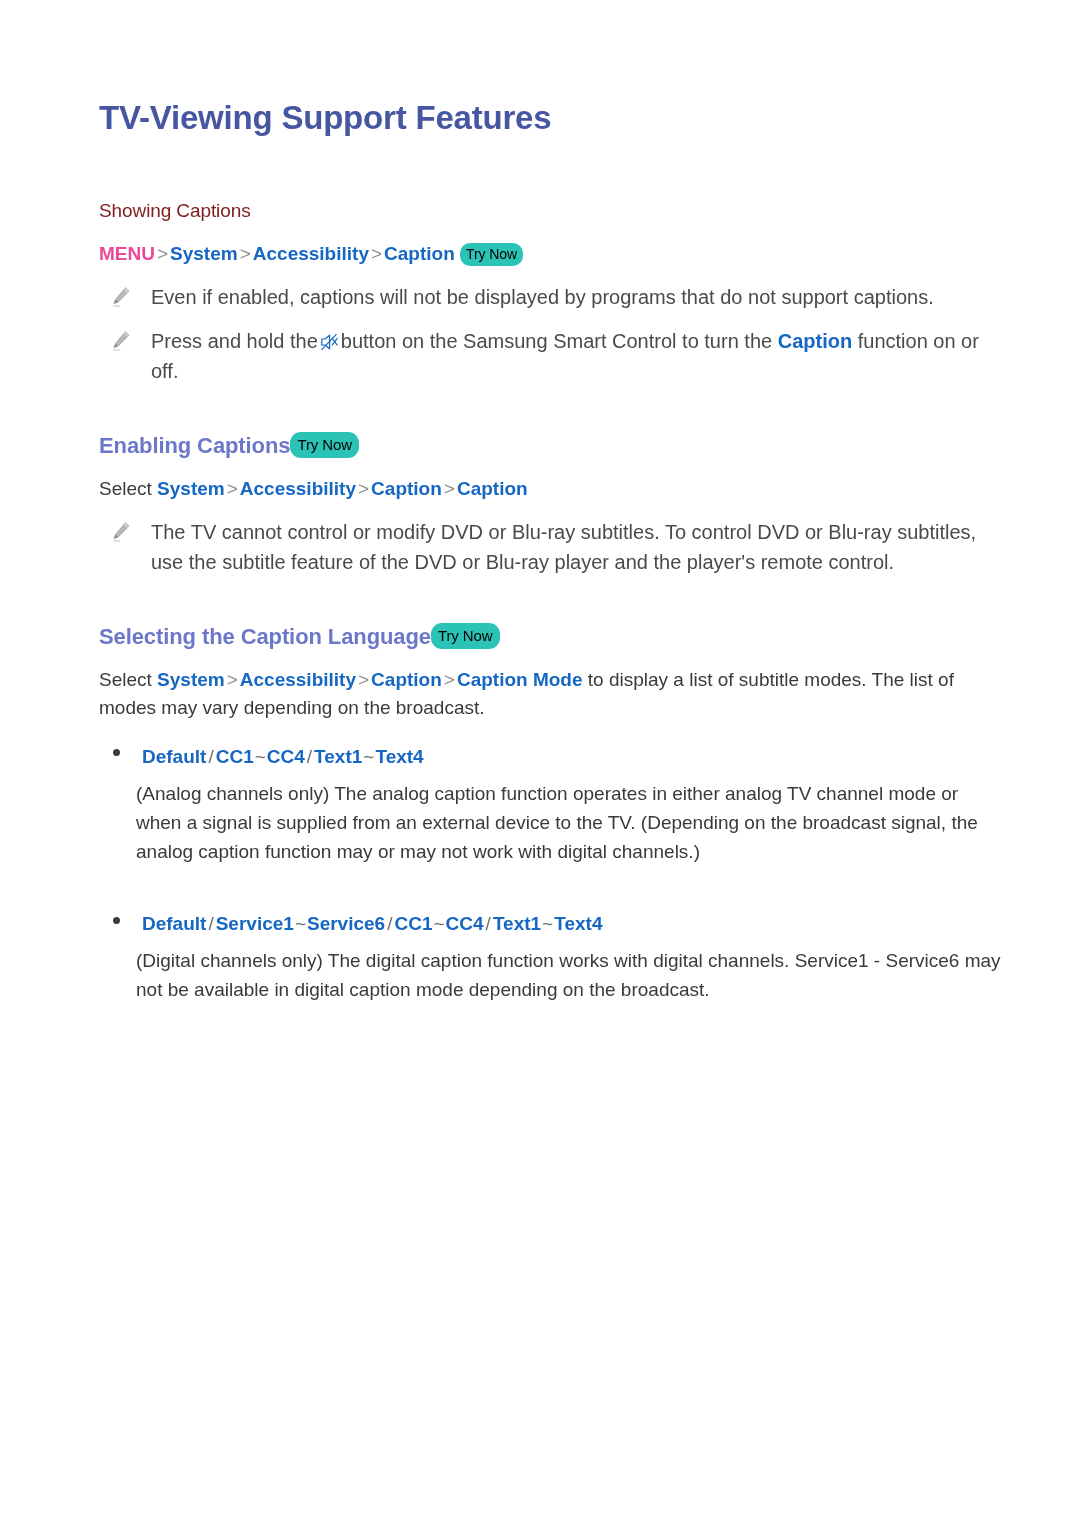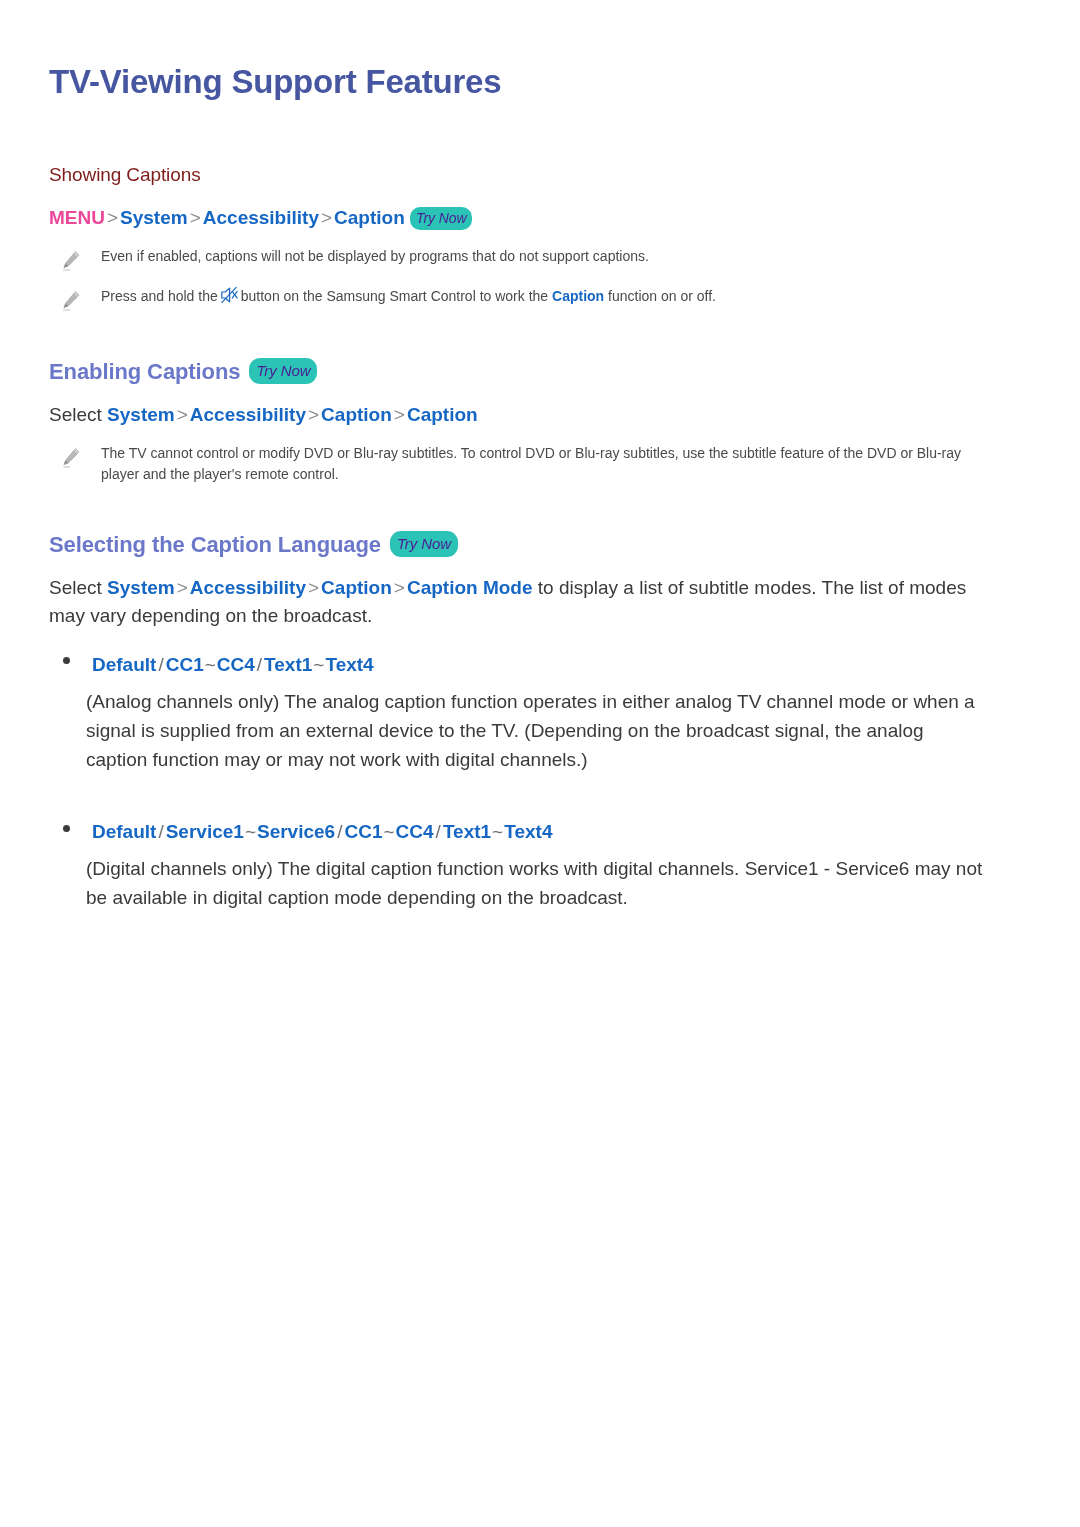--- a/index.html
+++ b/index.html
@@ -15,22 +15,23 @@
     -webkit-font-smoothing: antialiased;
   }
   .page {
     position: relative;
     width: 1080px;
     height: 1527px;
     padding: 0;
     box-sizing: border-box;
   }
   .content {
-    padding: 62px 78px 0 49px;
+    padding: 62px 78px 0 99px;
     box-sizing: border-box;
+    margin-top: 36px;
   }
 
   
   h1.page-title {
     font-size: 33px;
     line-height: 1.2;
     font-weight: bold;
     color: #4656a0;
     margin: 0 0 62px 0;
     letter-spacing: -0.2px;
@@ -44,42 +45,40 @@
     letter-spacing: -0.1px;
   }
   h3.sub-title {
     font-size: 22px;
     line-height: 1.25;
     font-weight: bold;
     color: #6b78c9;
     margin: 0 0 16px 0;
     display: flex;
     align-items: center;
-    gap: 9px;
     letter-spacing: -0.1px;
   }
   h3.sub-title.big {
     font-size: 22px;
   }
 
   
   .try-now {
     display: inline-block;
     background: #2cc3b7;
-    color: #4c1d95;
+    color: #000000;
     font-size: 15px;
     font-weight: normal;
     line-height: 1;
     padding: 5px 7px 6px 7px;
     border-radius: 11px;
     vertical-align: middle;
     position: relative;
     top: -1px;
     letter-spacing: -0.1px;
-    font-style: italic;
   }
   .try-now.inline-badge {
     font-size: 14px;
     padding: 4px 6px 5px 6px;
     border-radius: 10px;
   }
 
   
   .menu-path {
     font-size: 19px;
@@ -130,21 +129,21 @@
     max-width: 950px;
   }
   .note .pencil {
     flex: 0 0 auto;
     width: 20px;
     height: 22px;
     margin-right: 20px;
     margin-top: 4px;
   }
   .note .note-text {
-    font-size: 14px;
+    font-size: 20px;
     line-height: 1.5;
     color: #4a4a4a;
     flex: 1 1 auto;
   }
   .speaker-mute {
     display: inline-block;
     vertical-align: -3px;
     width: 19px;
     height: 18px;
     margin: 0 2px;
@@ -221,21 +220,21 @@
           <path d="M14.5 1.6 L18 5.1 L16.2 6.9 L12.7 3.4 Z" fill="#cfcfcf"></path>
           <path d="M3 17.6 L4.6 13.4 L7.2 16 Z" fill="#8e8e8e"></path>
           <rect x="2.2" y="19.2" width="7" height="1.6" fill="#d8d8d8"></rect>
         </svg>
       </span>
       <span class="note-text"><span>Press and hold the</span><span class="speaker-mute"><svg viewBox="0 0 19 18" width="19" height="18" aria-hidden="true">
               <path d="M9.6 2.2 L5.1 6.0 L1.8 6.0 L1.8 12.0 L5.1 12.0 L9.6 15.8 Z" fill="none" stroke="#1667c4" stroke-width="1.2" stroke-linejoin="round"></path>
               <line x1="12.0" y1="5.2" x2="17.4" y2="12.4" stroke="#1667c4" stroke-width="1.2"></line>
               <line x1="17.4" y1="5.2" x2="12.0" y2="12.4" stroke="#1667c4" stroke-width="1.2"></line>
               <line x1="1.5" y1="16.8" x2="16.5" y2="1.2" stroke="#1667c4" stroke-width="1.2"></line>
-            </svg></span><span>button on the Samsung Smart Control to work the</span> <span class="kw">Caption</span> <span>function on or off.</span></span>
+            </svg></span><span>button on the Samsung Smart Control to turn the</span> <span class="kw">Caption</span> <span>function on or off.</span></span>
     </div>
 
     <div class="gap-lg"></div>
 
     <h3 class="sub-title">
       <span>Enabling Captions</span>
       <span class="try-now">Try Now</span>
     </h3>
 
     <p class="menu-path">

